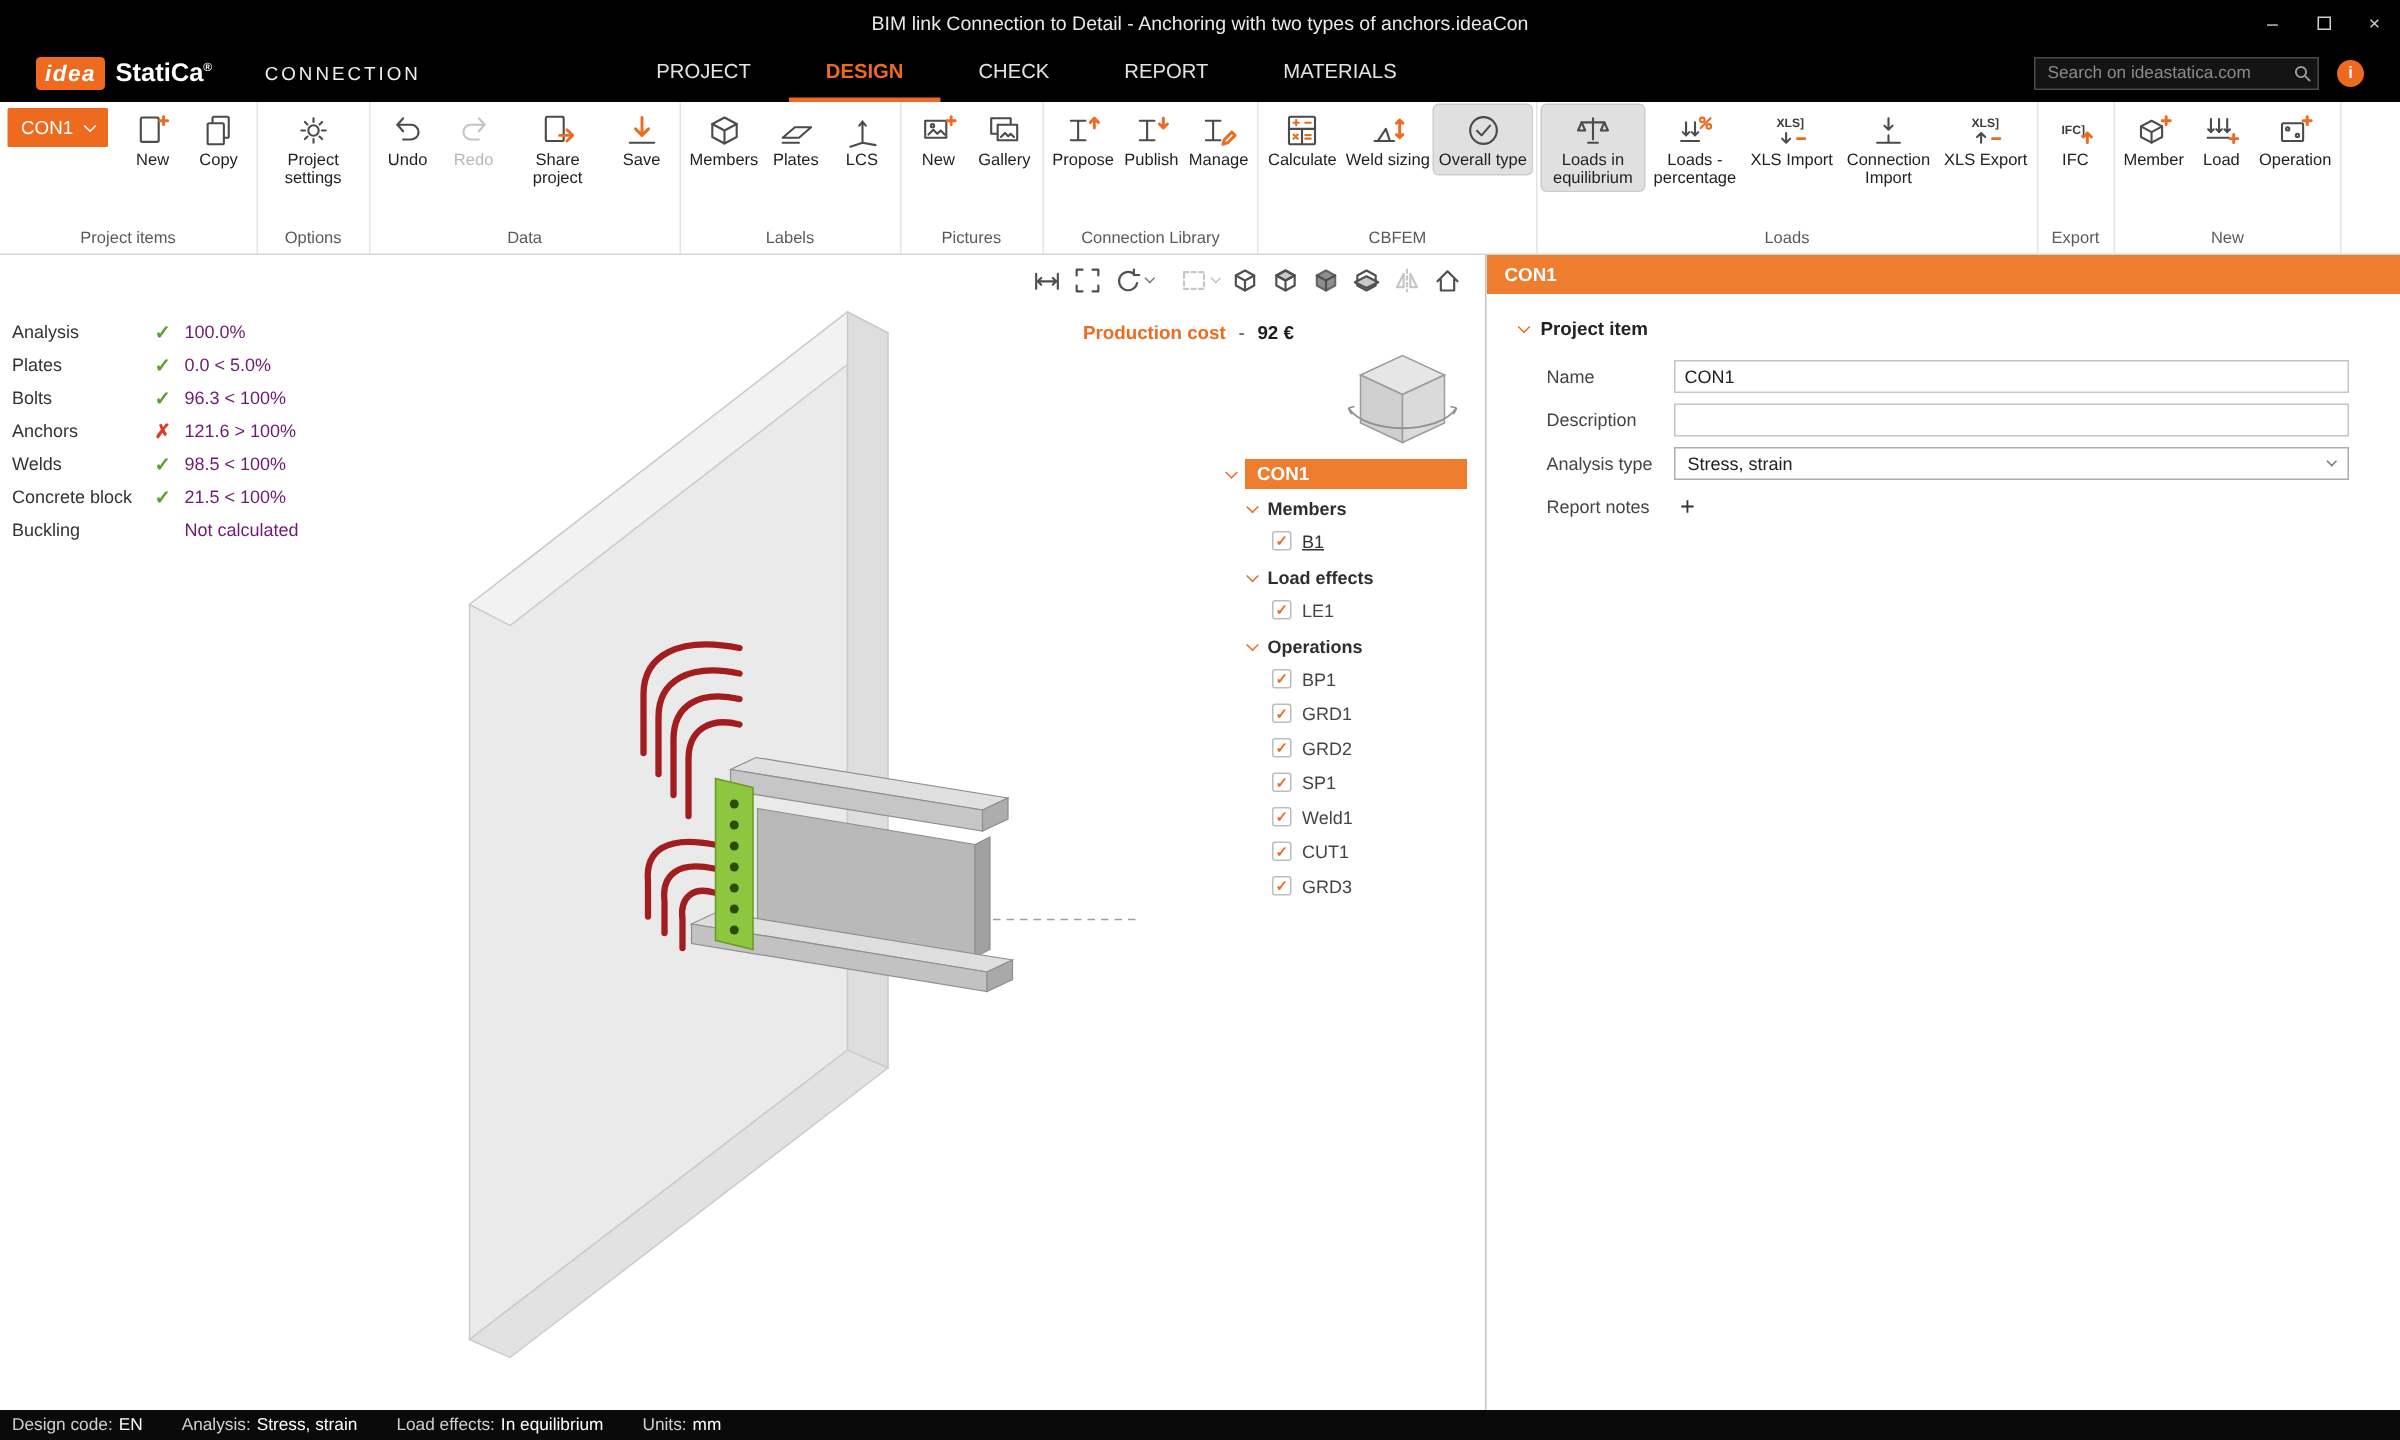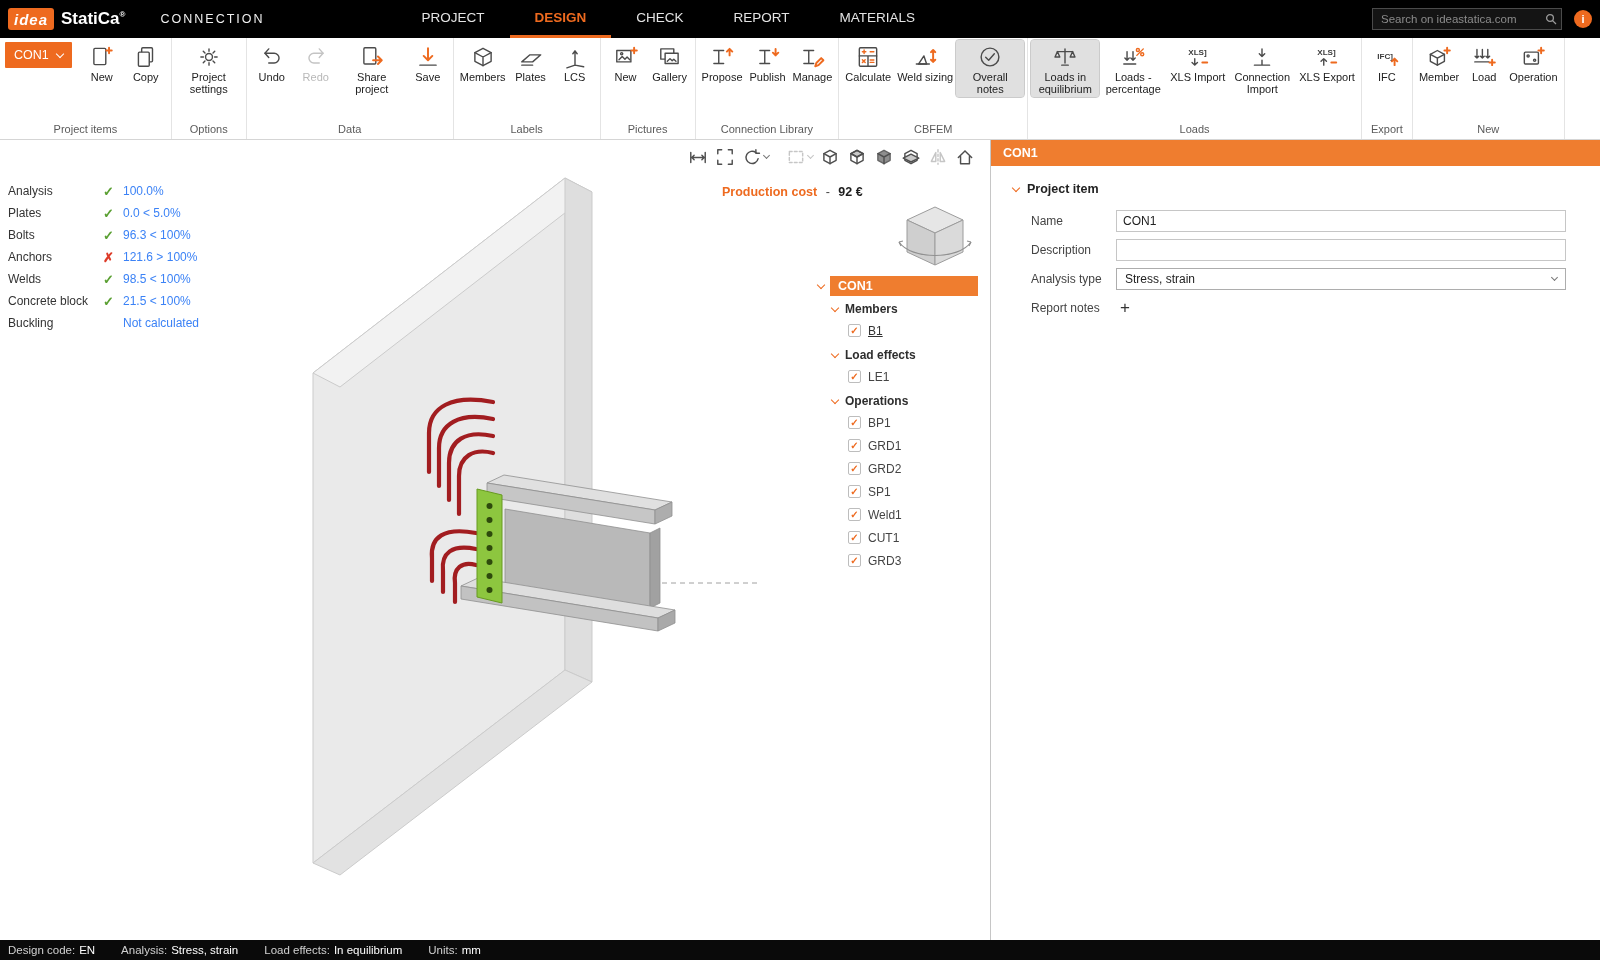--- a/index.html
+++ b/index.html
@@ -9,21 +9,21 @@
   .app{width:1600px;height:960px;display:flex;flex-direction:column}
 
   
   .titlebar{height:30px;background:#000;position:relative;display:flex;align-items:center;flex:0 0 auto}
   .title{position:absolute;left:0;right:0;text-align:center;font-size:13px;color:#E9E9E9}
   .wincontrols{margin-left:auto;display:flex;z-index:2}
   .winbtn{width:34px;height:30px;display:flex;align-items:center;justify-content:center;color:#CFCFCF;font-size:13px}
   .maxbox{width:9px;height:9px;border:1px solid #CFCFCF;display:block}
 
   
-  .menubar{height:38px;background:#000;display:flex;align-items:center;padding:0 8px;flex:0 0 auto}
+  .menubar{height:38px;background:#000;display:flex;align-items:center;padding:0 24px;flex:0 0 auto}
   .logo{display:flex;align-items:center;gap:7px}
   .logo-box{background:var(--orange);color:#fff;font-weight:700;font-style:italic;font-size:15px;
     width:46px;height:22px;border-radius:3px;display:flex;align-items:center;justify-content:center;letter-spacing:1px}
   .logo-prod{color:#fff;font-weight:700;font-size:17px}
   .logo-reg{color:#fff;font-size:8px;vertical-align:super}
   .logo-mod{color:#F0F0F0;font-size:12.5px;letter-spacing:2px;margin-left:28px}
   .tabs{display:flex;margin-left:132px;height:38px}
   .tab{padding:0 25px;line-height:36px;font-size:13.5px;color:#E3E3E3;border-bottom:3px solid transparent;cursor:default}
   .tab.active{color:var(--orange);border-bottom-color:var(--orange);font-weight:700}
   .searchwrap{margin-left:auto;position:relative}
@@ -65,21 +65,21 @@
   .main{flex:1;display:flex;min-height:0}
   .viewport{position:relative;width:991px;background:#fff;border-right:1px solid #C6C6C6}
   .scene{position:absolute;left:0;top:0}
 
   
   .results{position:absolute;left:8px;top:44px;font-size:12px}
   .rrow{display:flex;align-items:flex-start;height:22px}
   .rlab{width:95px;color:#333}
   .ri{width:20px;font-size:13px;font-weight:700;text-align:left}
   .ri.pass{color:var(--green)} .ri.fail{color:var(--red)}
-  .rval{color:#3b82f6}
+  .rval{color:#701a75}
 
   
   .vptools{position:absolute;top:6px;right:14px;display:flex;align-items:center;gap:5px}
   .vbtn{display:flex;align-items:center;gap:2px;background:none;border:none;padding:1px;cursor:default}
   .vic{width:20px;height:20px;display:block}
   .vic *{stroke:#4F4F4F;fill:none;stroke-width:1.3;stroke-linecap:round;stroke-linejoin:round}
   .vic .f1{fill:#C9C9C9}
   .vic .f2{fill:#8E8E8E;stroke:#666}
   .vbtn.gray .vic *{stroke:#C6C6C6}
   .vbtn.gap{margin-left:10px}
@@ -122,20 +122,30 @@
   .statusbar{height:20px;background:#0A0A0A;display:flex;align-items:center;gap:26px;
     padding-left:8px;font-size:11.5px;flex:0 0 auto}
   .sb-label{color:#D0D0D0}
   .sb-val{color:#fff;font-weight:400;margin-left:4px}
 </style>
 </head>
 <body>
 
 <div class="app">
 
+  <div class="titlebar">
+    <div class="title">BIM link Connection to Detail - Anchoring with two types of anchors.ideaCon</div>
+    <div class="wincontrols">
+      <span class="winbtn">–</span>
+      <span class="winbtn">
+          <span class="maxbox"></span>
+        </span>
+      <span class="winbtn">×</span>
+    </div>
+  </div>
 
   <div class="menubar">
     <div class="logo">
       <span class="logo-box">idea</span>
       <span class="logo-prod"><span>StatiCa</span><span class="logo-reg">®</span></span>
       <span class="logo-mod">CONNECTION</span>
     </div>
     <div class="tabs">
       <div class="tab">PROJECT</div>
       <div class="tab active">DESIGN</div>
@@ -318,21 +328,21 @@
               <path d="M6 18.5 11 11l2.5 7.5z"></path>
               <path class="ob" d="M19.5 5.5v11M17.5 14.5l2 2 2-2M17.5 7.5l2-2 2 2"></path>
             </svg>
           <span>Weld sizing</span>
         </button>
         <button class="rbtn sel">
           <svg class="ic" viewBox="0 0 24 24">
               <circle cx="12" cy="12" r="8.2" stroke-width="1.8"></circle>
               <path d="M8 12.2l2.8 2.8 5.2-6" stroke-width="1.8"></path>
             </svg>
-          <span>Overall notes</span>
+          <span>Overall type</span>
         </button>
       </div>
       <div class="rgrp-name">CBFEM</div>
     </div>
 
     <div class="rgrp">
       <div class="rgrp-rows">
         <button class="rbtn sel">
           <svg class="ic" viewBox="0 0 24 24">
               <path d="M12 4.5v13M9 19.5h6M5 7h14"></path>

